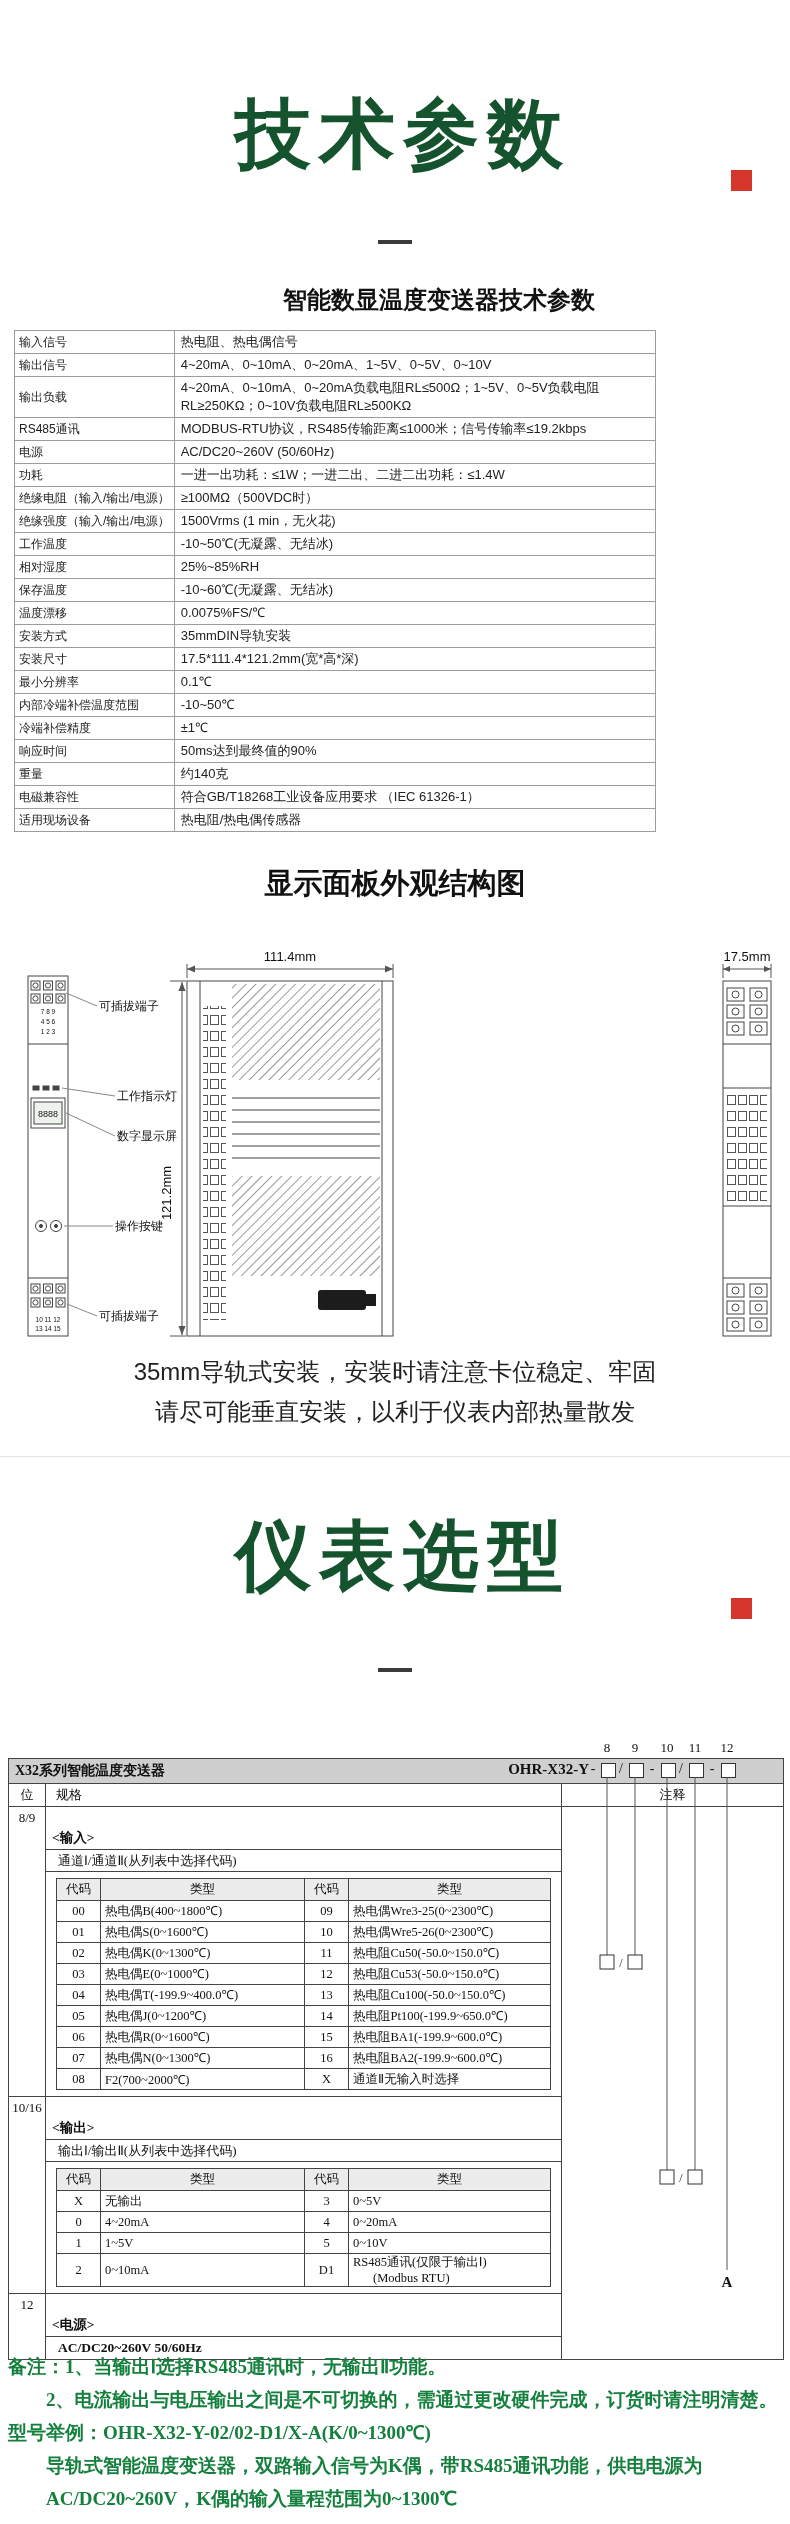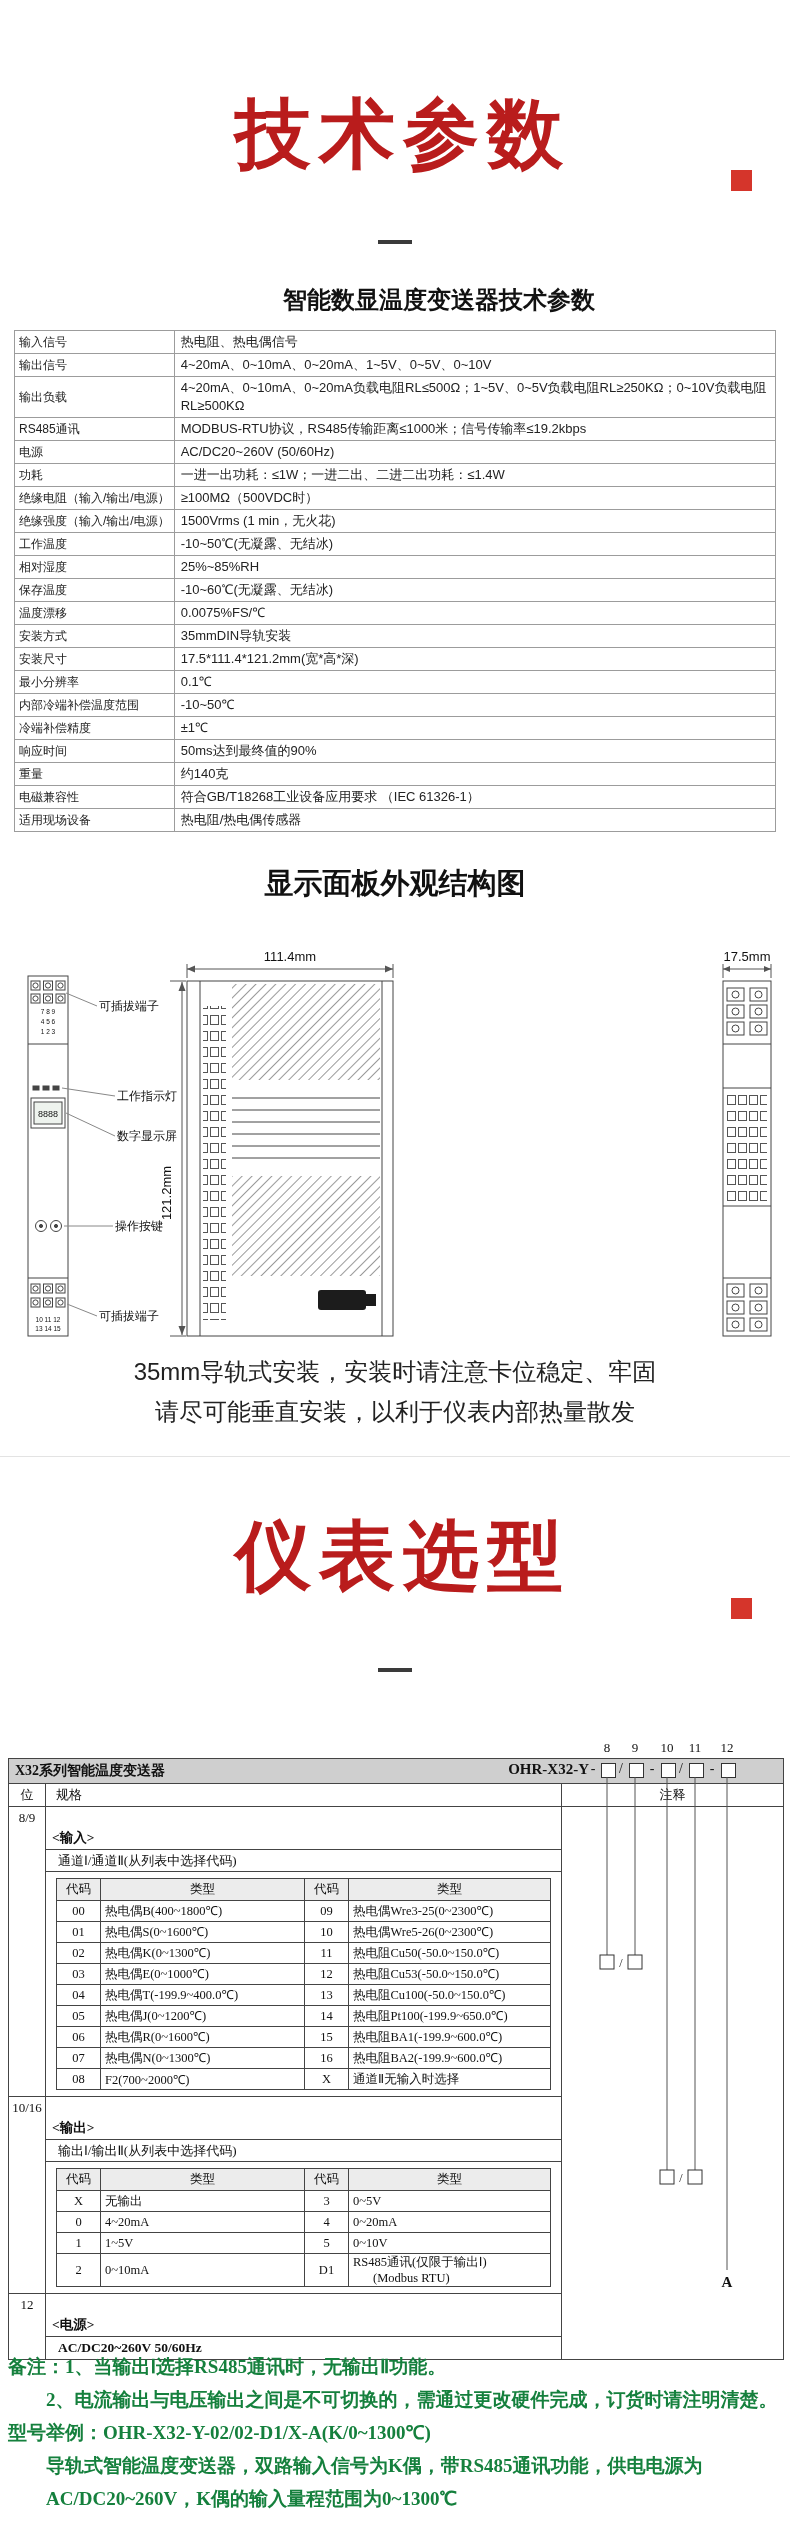--- a/index.html
+++ b/index.html
@@ -2,37 +2,37 @@
 <html style="--accent-red: #d5352b;"><head>
 <meta charset="utf-8">
 <style>
   html,body{margin:0;padding:0;background:#fff;}
   .page{position:relative;width:790px;height:2524px;background:#fff;overflow:hidden;
         font-family:"Liberation Sans",sans-serif;color:#111;}
 
   
   .big-title{position:absolute;width:100%;text-align:center;margin:0;
              font-size:76px;font-weight:900;letter-spacing:8px;padding-left:16px;
-             box-sizing:border-box;color:#b91c1c;}
+             box-sizing:border-box;color:#14532d;}
   .t1{top:84px;}
   .t2{top:1506px;}
   .red-sq{position:absolute;width:21px;height:21px;background:var(--accent-red,#d5352b);}
   .sq1{left:731px;top:170px;}
   .sq2{left:731px;top:1598px;}
   .title-dash{position:absolute;width:34px;height:4px;background:#3a3a3a;left:378px;}
   .d1{top:240px;}
   .d2{top:1668px;}
 
   .subtitle{position:absolute;top:284px;width:100%;text-align:center;margin:0;
             font-size:24px;font-weight:bold;padding-left:44px;}
   .sec-heading{position:absolute;top:864px;width:100%;text-align:center;margin:0;
                font-size:29px;font-weight:bold;}
 
   
-  .spec-table{position:absolute;top:330px;left:14px;width:762px;border-collapse:collapse;
+  .spec-table{position:absolute;top:330px;left:14px;width:642px;border-collapse:collapse;
               background:#fff;}
   .spec-table td{border:1px solid #9c9c9c;padding:2px 6px;font-size:13px;line-height:18px;
                  color:#222;vertical-align:middle;}
   .spec-table td.spec-label{width:148px;font-size:12px;padding:2px 4px;white-space:nowrap;}
 
   
   .drawing{position:absolute;top:948px;left:0;}
   .drawing text{font-family:"Liberation Sans",sans-serif;fill:#111;}
 
   .install-note{position:absolute;width:100%;text-align:center;font-size:24px;color:#222;margin:0;}

